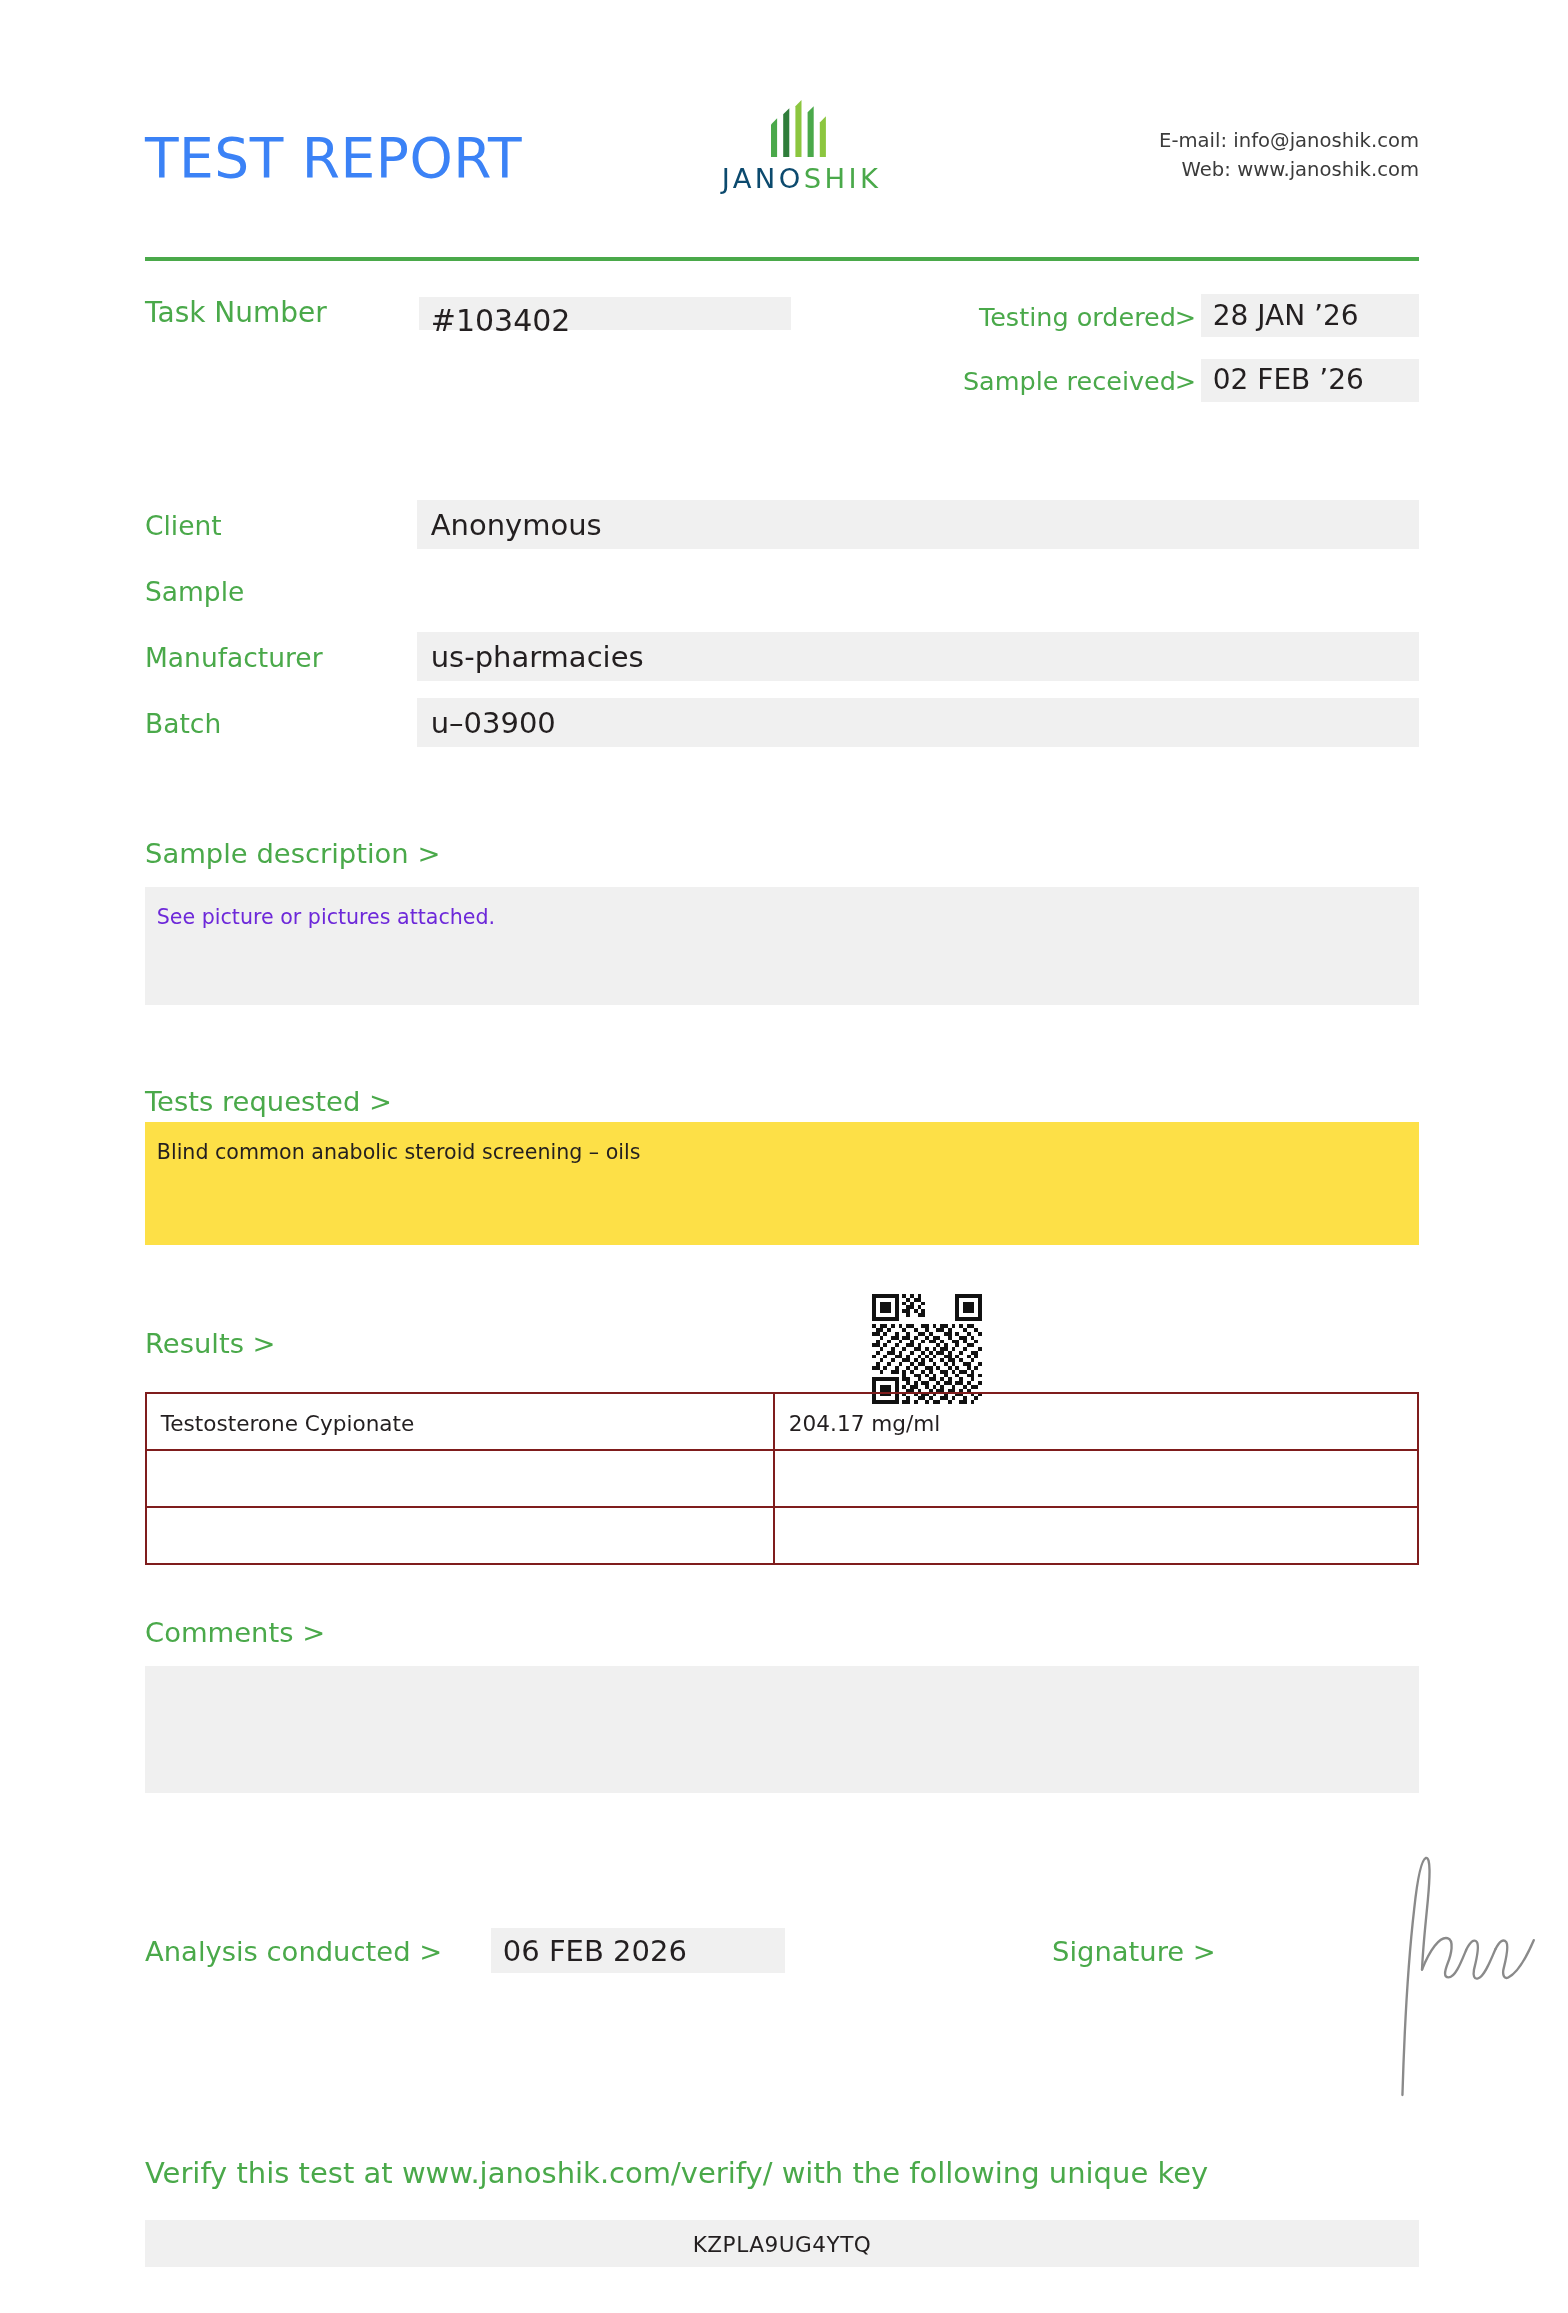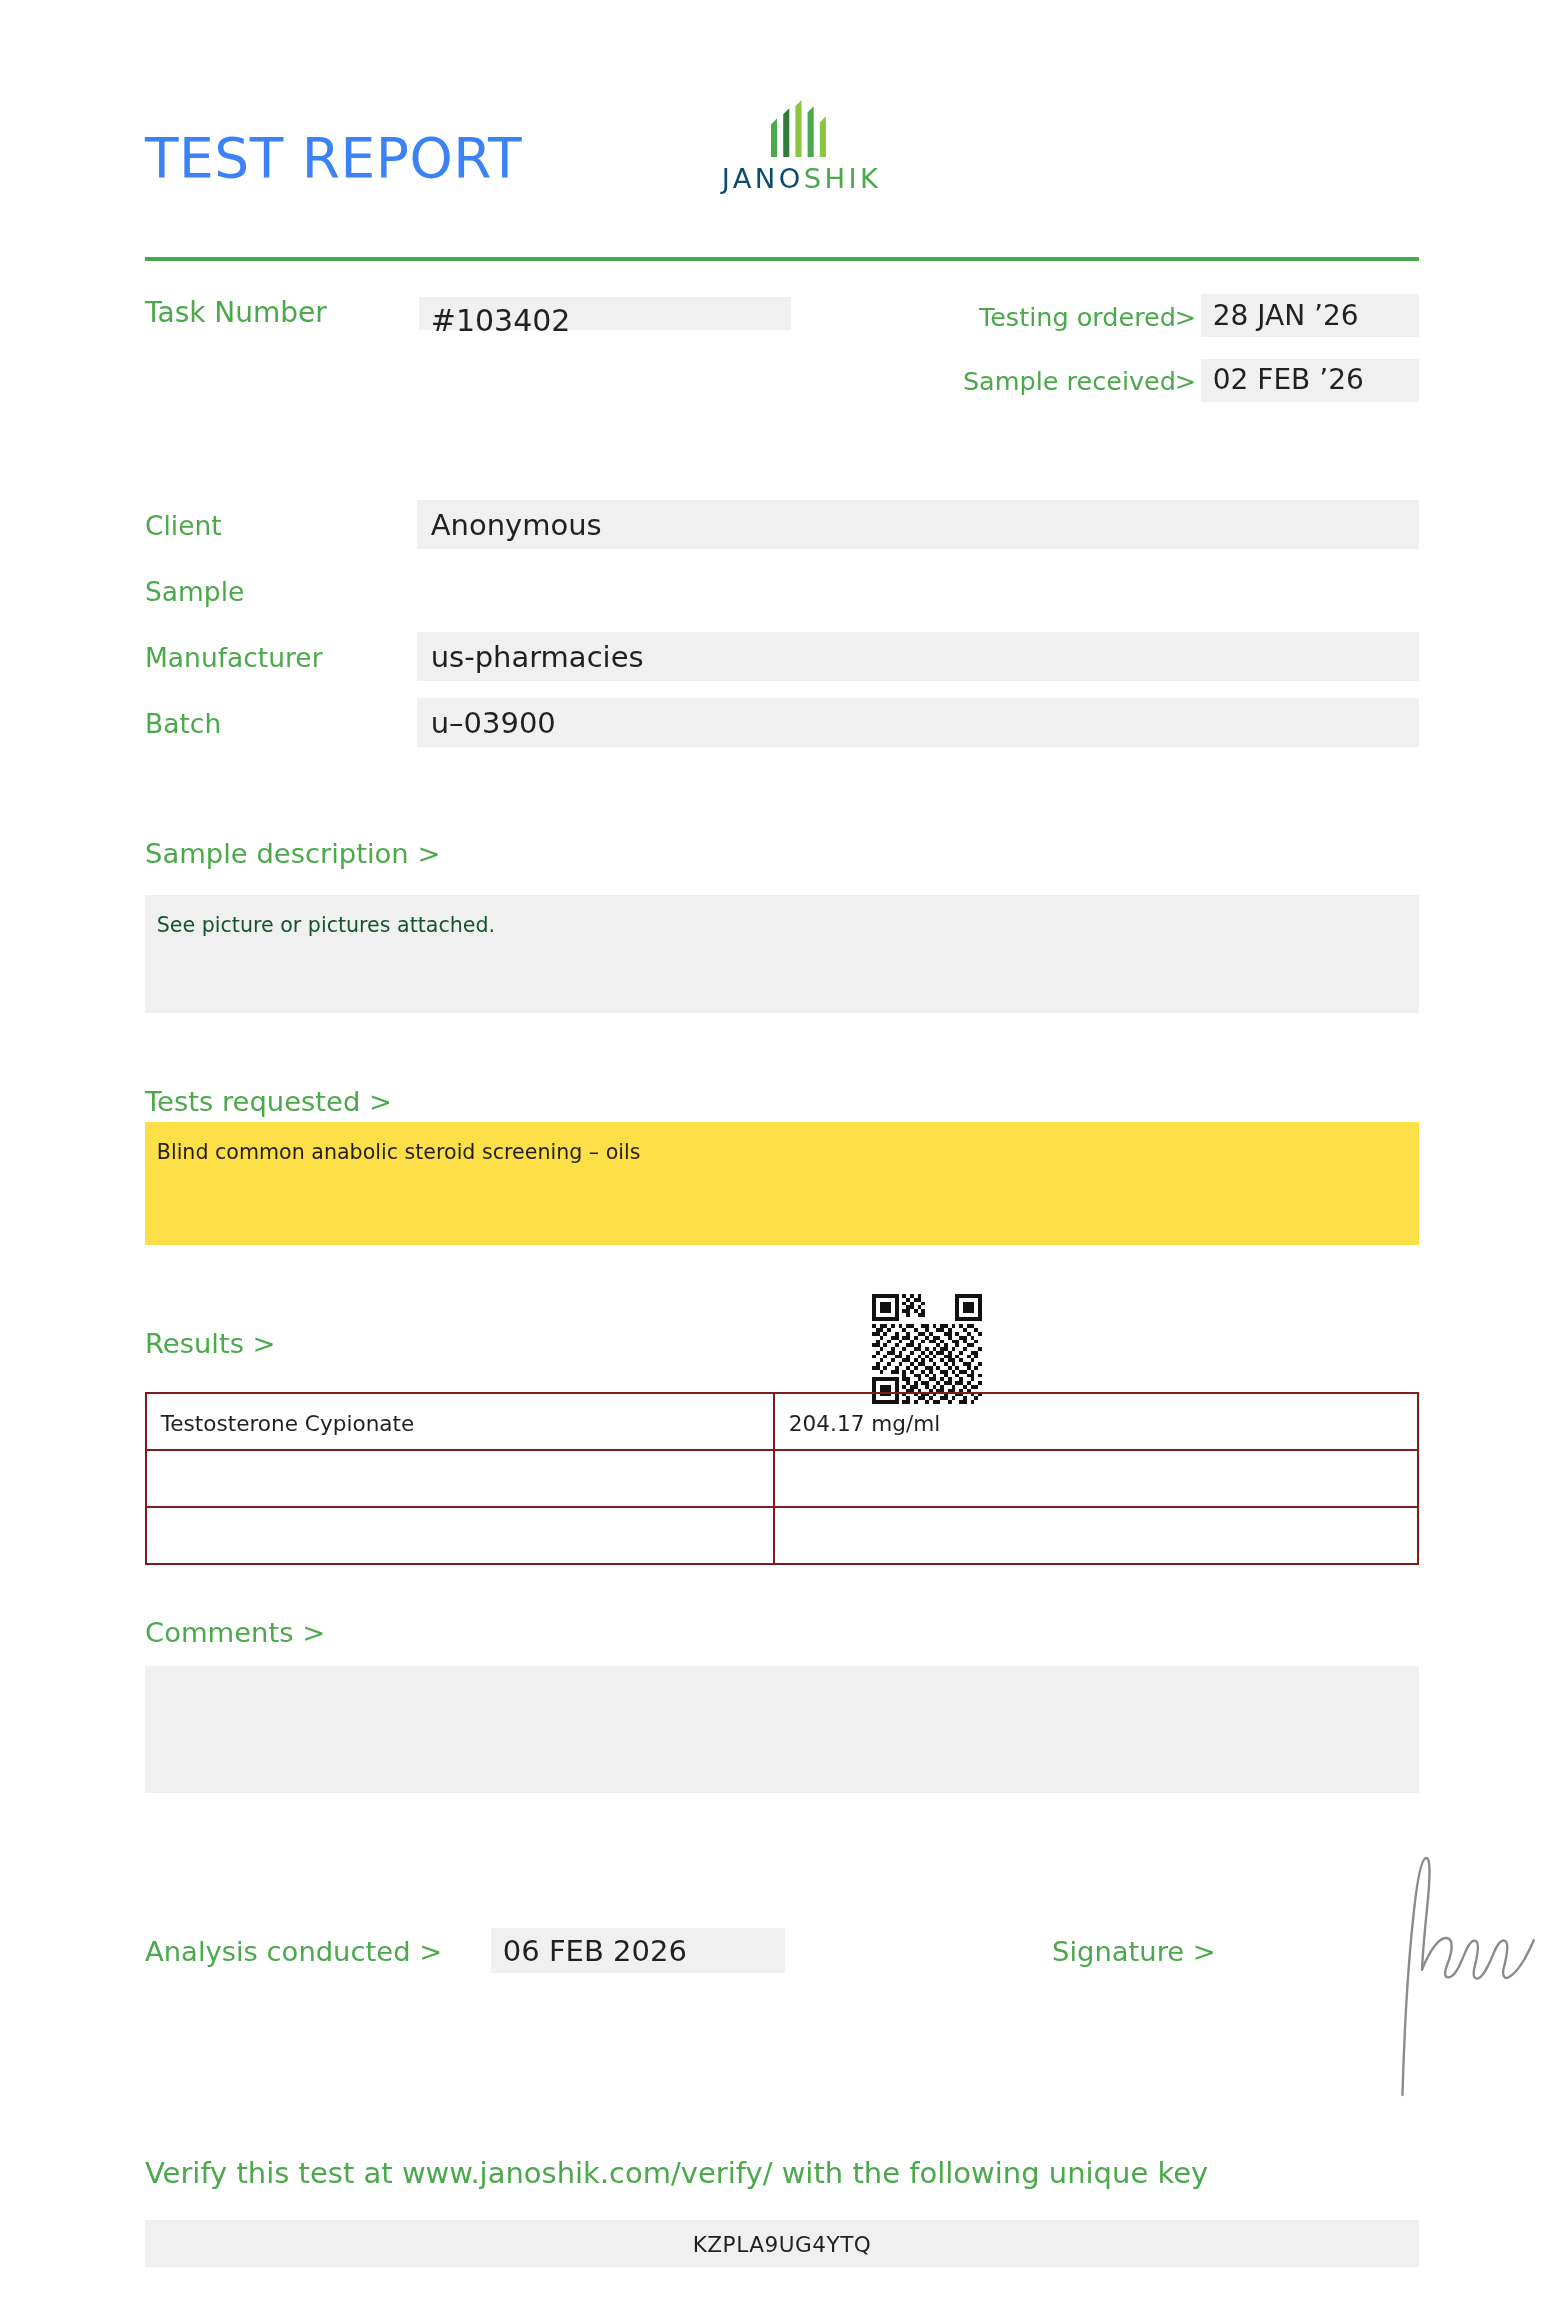--- a/index.html
+++ b/index.html
@@ -184,22 +184,21 @@
   .sample-desc-box {
     position: absolute;
     left: 0;
     top: 887px;
     width: 1274px;
     height: 118px;
     background: #f0f0f0;
     box-sizing: border-box;
     padding: 17.6px 0 0 11.8px;
     font-size: 20.6px;
-    color: #14532d;
-    margin-top: 8px;
+    color: #6d28d9;
   }
   .tests-title { position: absolute; left: 0; top: 1086px; }
   .tests-box {
     position: absolute;
     left: 0;
     top: 1122px;
     width: 1274px;
     height: 123px;
     background: #fde047;
     box-sizing: border-box;
@@ -310,20 +309,24 @@
           <path d="M42 58 L42 16 L48 10 L48 58 Z" fill="#2f7d3a"></path>
           <path d="M54 58 L54 8 L60 2 L60 58 Z" fill="#8cc63f"></path>
           <path d="M66 58 L66 14 L72 8 L72 58 Z" fill="#4aa94a"></path>
           <path d="M78 58 L78 24 L84 18 L84 58 Z" fill="#8cc63f"></path>
         </svg>
         <div class="logo-text">
           <span class="dark">JANO</span><span class="green">SHIK</span>
         </div>
       </div>
 
+      <div class="contact">
+        <div>E-mail: info@janoshik.com</div>
+        <div>Web: www.janoshik.com</div>
+      </div>
     </div>
 
     <div class="rule"></div>
 
     <div class="task-row">
       <div class="task-label">Task Number</div>
       <div class="task-value">#103402</div>
 
       <div class="date-block">
         <div class="date-line">

